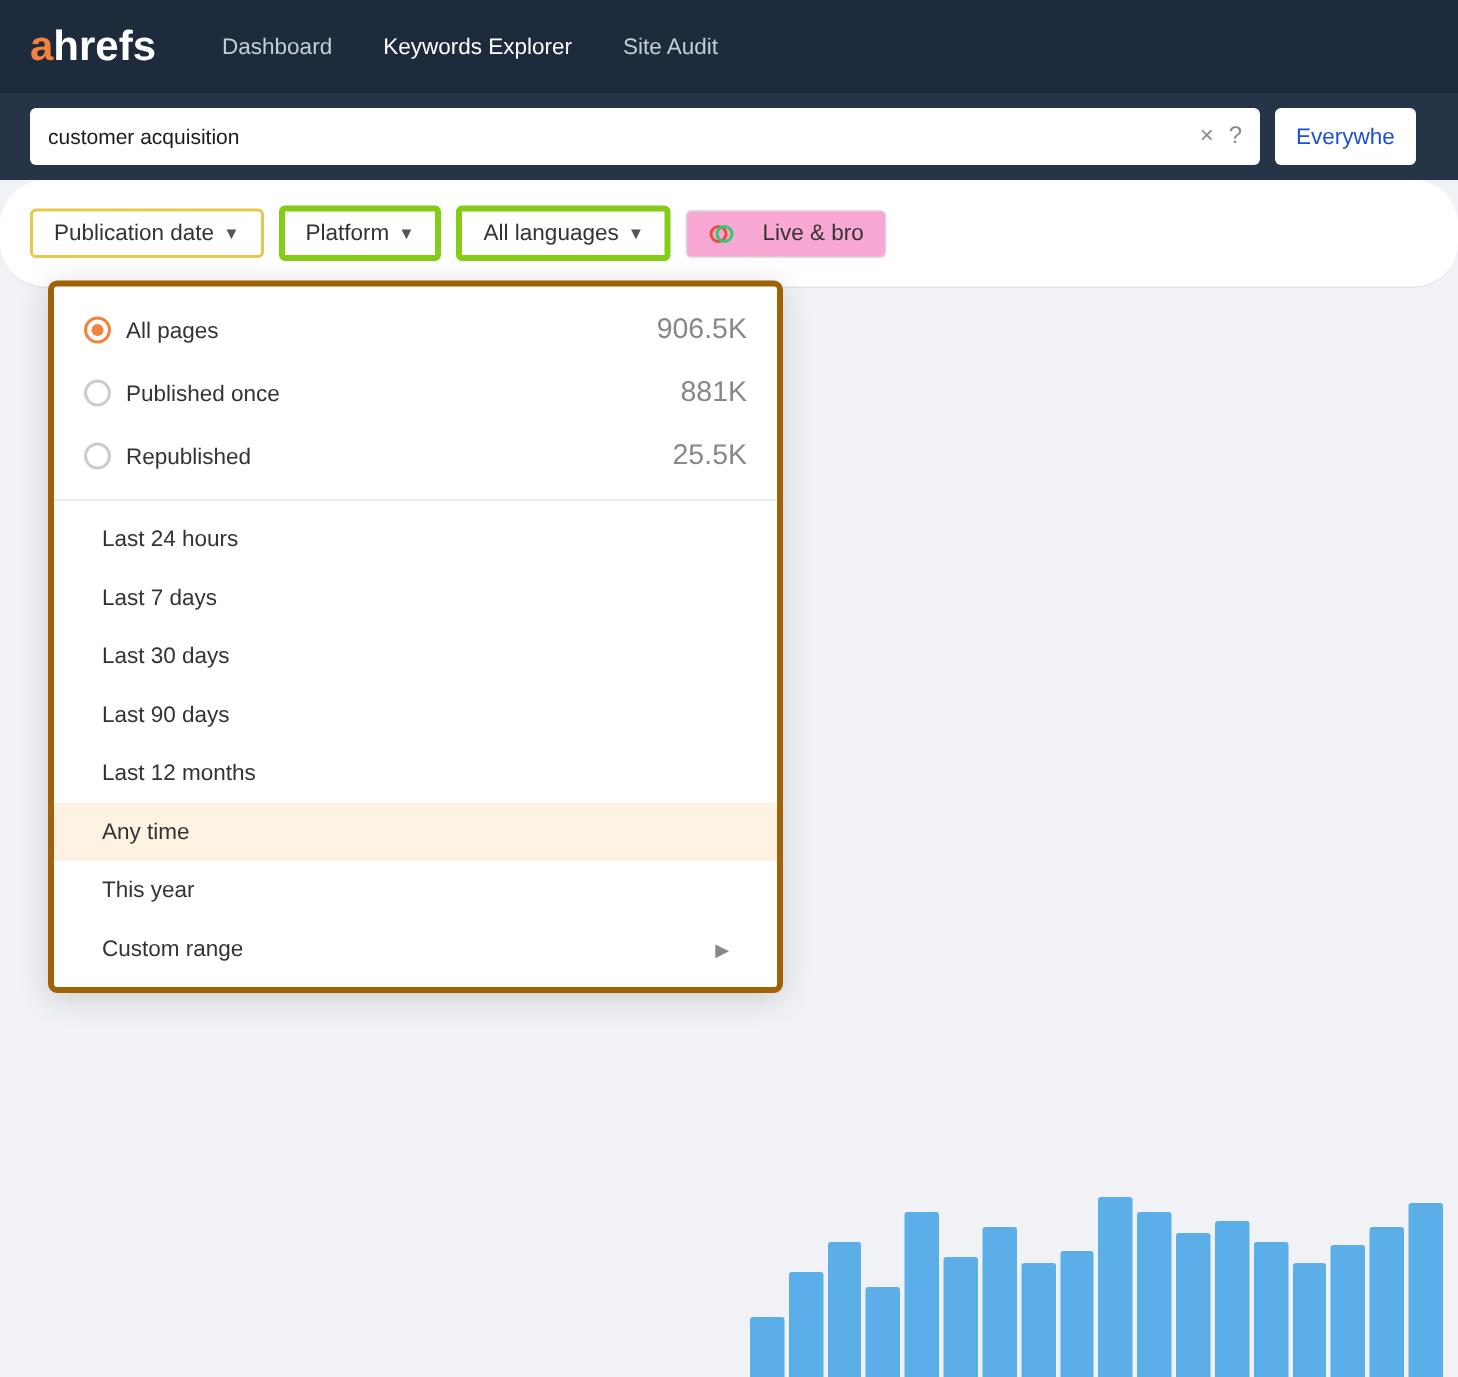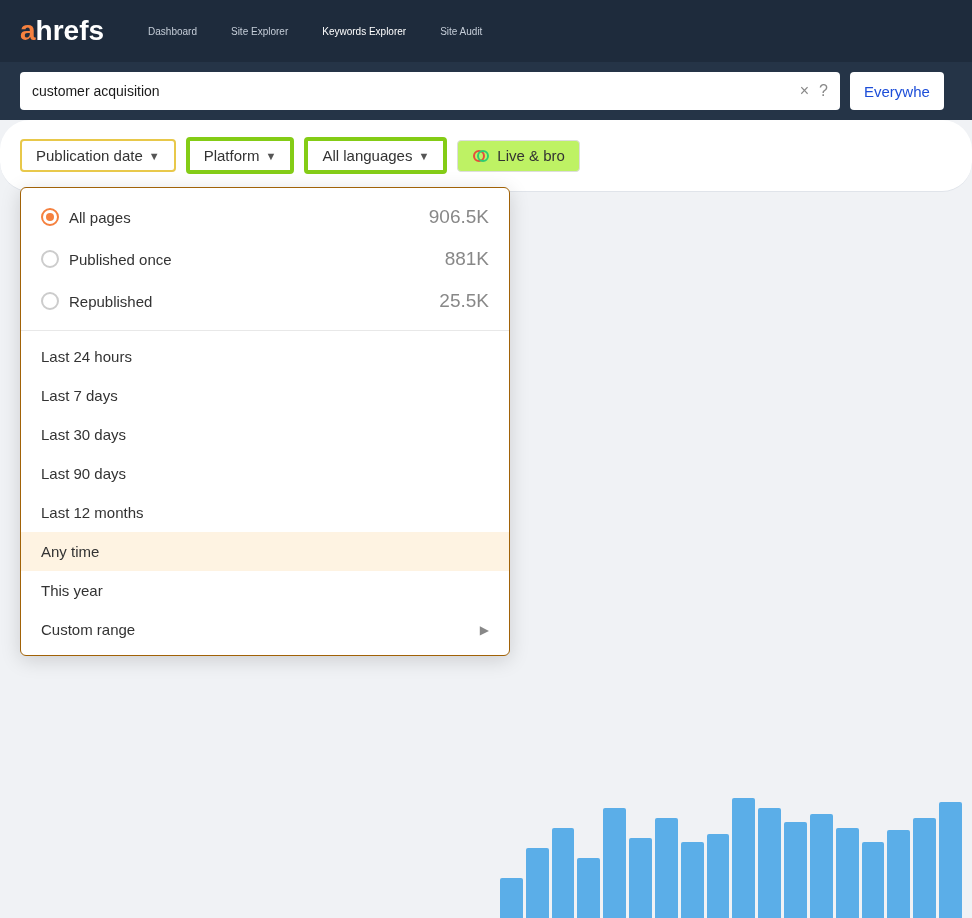--- a/index.html
+++ b/index.html
@@ -29,21 +29,21 @@
       font-size: 28px;
       font-weight: 700;
       line-height: 1;
     }
     .nav-links {
       display: flex;
       gap: 6px;
     }
     .nav-link {
       color: #c5cdd8;
-      font-size: 10px;
+      font-size: 15px;
       padding: 8px 14px;
       border-radius: 4px;
       cursor: pointer;
       white-space: nowrap;
     }
     .nav-link.active { color: #fff; }
 
     
     .search-bar {
       background: #253447;
@@ -135,42 +135,42 @@
       cursor: pointer;
       background: #fff;
     }
     .filter-btn-plain .chevron {
       font-size: 11px;
       color: #555;
     }
     .live-broken-btn {
       display: flex;
       align-items: center;
-      gap: 7px;
+      gap: 18px;
       border: 1px solid #ddd;
       border-radius: 4px;
       padding: 6px 14px;
       font-size: 15px;
       color: #333;
       cursor: pointer;
-      background: #bef264;
+      background: #f9a8d4;
       justify-content: center;
     }
 
     
     .dropdown-container {
       position: relative;
     }
     .dropdown-menu {
       position: absolute;
       top: 48px;
-      left: 0;
+      left: 12px;
       width: 490px;
       background: #fff;
-      border: 1px solid #a16207;
+      border: 4px solid #a16207;
       border-radius: 6px;
       box-shadow: 0 4px 20px rgba(0,0,0,0.15);
       z-index: 100;
     }
 
     
     .dropdown-radio-section {
       border-bottom: 1px solid #e8e8e8;
       padding: 8px 0;
     }
@@ -215,21 +215,21 @@
     }
 
     
     .dropdown-time-section {
       padding: 6px 0;
     }
     .time-option {
       display: flex;
       align-items: center;
       justify-content: space-between;
-      padding: 11px 20px;
+      padding: 11px 32px;
       font-size: 15px;
       color: #333;
       cursor: pointer;
     }
     .time-option.active {
       background: #fef3e2;
     }
     .time-option .arrow {
       color: #888;
       font-size: 12px;
@@ -263,21 +263,20 @@
 </head>
 <body>
 
 <div class="top-nav">
   <div class="logo">
     <span class="logo-a">a</span>
     <span class="logo-hrefs">hrefs</span>
   </div>
   <div class="nav-links">
     <span class="nav-link">Dashboard</span>
-    <span class="nav-link">Site Explorer</span>
     <span class="nav-link active">Keywords Explorer</span>
     <span class="nav-link">Site Audit</span>
   </div>
 </div>
 
 <div class="search-bar">
   <div class="search-input-wrap">
     <input class="search-input" type="text" value="customer acquisition" style="">
     <div class="search-icons">
       <button class="search-icon-btn">×</button>

